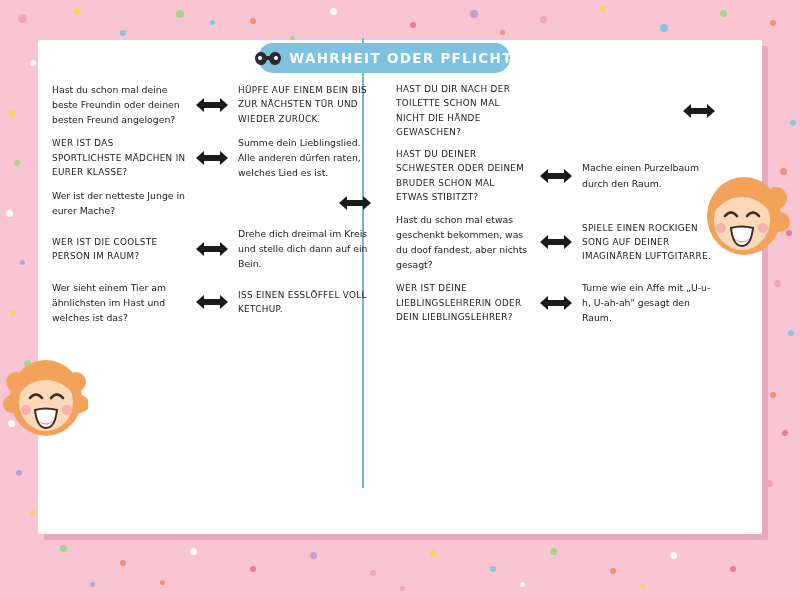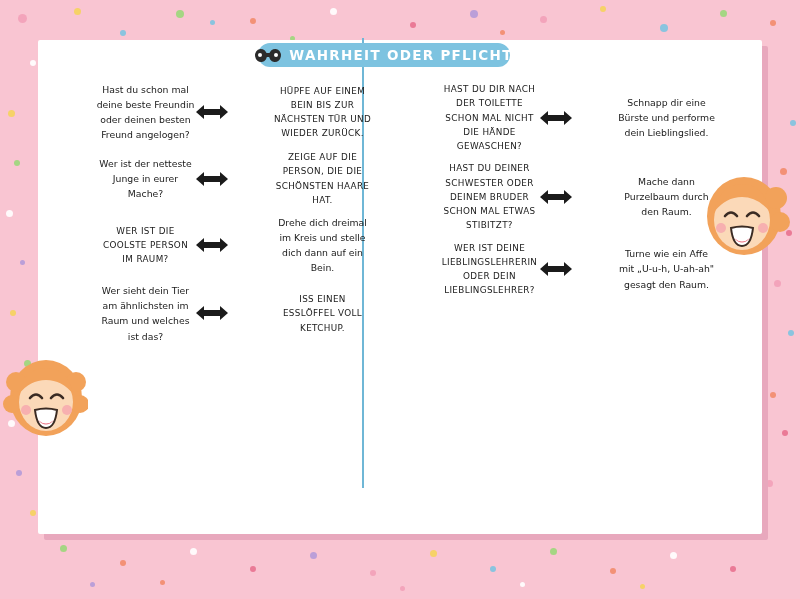--- a/index.html
+++ b/index.html
@@ -55,21 +55,21 @@
     height: 450px;
     background: #6fb7d6;
   }
 
   
   #title-banner {
     position: absolute;
     left: 258px;
     top: 43px;
     width: 252px;
-    height: 24px;
+    height: 30px;
     background: #7dc3e0;
     border-radius: 15px;
     display: flex;
     align-items: center;
     justify-content: center;
     gap: 8px;
     box-sizing: border-box;
     padding: 0 14px;
   }
   #title-text {
@@ -129,22 +129,20 @@
     align-items: center;
     justify-content: space-between;
     margin-bottom: 8px;
   }
   .cell {
     width: 134px;
     font-family: "DejaVu Sans", sans-serif;
     font-size: 9.3px;
     line-height: 1.62;
     color: #1b1b1b;
-    text-align: center;
-    margin-left: 44px;
   }
   .cell.upper {
     text-transform: uppercase;
     letter-spacing: 0.35px;
     font-size: 8.8px;
   }
   .arrow {
     width: 34px;
     height: 26px;
     flex: 0 0 auto;
@@ -249,65 +247,81 @@
     <div class="qa-row">
       <div class="cell">Hast du schon mal deine beste Freundin oder deinen besten Freund angelogen?</div>
       <div class="arrow">
         <svg viewBox="0 0 34 18" width="34" height="18" xmlns="http://www.w3.org/2000/svg">
           <path d="M9 2 L1 9 L9 16 L9 12 L25 12 L25 16 L33 9 L25 2 L25 6 L9 6 Z" fill="#1b1b1b"></path>
         </svg>
       </div>
       <div class="cell upper">HÜPFE AUF EINEM BEIN BIS ZUR NÄCHSTEN TÜR UND WIEDER ZURÜCK.</div>
     </div>
     <div class="qa-row">
+      <div class="cell upper">WER IST DAS SPORTLICHSTE MÄDCHEN IN EURER KLASSE?</div>
+      <div class="arrow">
+        <svg viewBox="0 0 34 18" width="34" height="18" xmlns="http://www.w3.org/2000/svg">
+          <path d="M9 2 L1 9 L9 16 L9 12 L25 12 L25 16 L33 9 L25 2 L25 6 L9 6 Z" fill="#1b1b1b"></path>
+        </svg>
+      </div>
+      <div class="cell">Summe dein Lieblingslied. Alle anderen dürfen raten, welches Lied es ist.</div>
+    </div>
+    <div class="qa-row">
       <div class="cell">Wer ist der netteste Junge in eurer Mache?</div>
       <div class="arrow">
         <svg viewBox="0 0 34 18" width="34" height="18" xmlns="http://www.w3.org/2000/svg">
           <path d="M9 2 L1 9 L9 16 L9 12 L25 12 L25 16 L33 9 L25 2 L25 6 L9 6 Z" fill="#1b1b1b"></path>
         </svg>
       </div>
-      <div class="cell upper">ZEIGE AUF DIE PERSON, DIE DIE SCHÖNSTEN HAARE HAT.</div>
     </div>
     <div class="qa-row">
       <div class="cell upper">WER IST DIE COOLSTE PERSON IM RAUM?</div>
       <div class="arrow">
         <svg viewBox="0 0 34 18" width="34" height="18" xmlns="http://www.w3.org/2000/svg">
           <path d="M9 2 L1 9 L9 16 L9 12 L25 12 L25 16 L33 9 L25 2 L25 6 L9 6 Z" fill="#1b1b1b"></path>
         </svg>
       </div>
       <div class="cell">Drehe dich dreimal im Kreis und stelle dich dann auf ein Bein.</div>
     </div>
     <div class="qa-row">
-      <div class="cell">Wer sieht dein Tier am ähnlichsten im Raum und welches ist das?</div>
+      <div class="cell">Wer sieht einem Tier am ähnlichsten im Hast und welches ist das?</div>
       <div class="arrow">
         <svg viewBox="0 0 34 18" width="34" height="18" xmlns="http://www.w3.org/2000/svg">
           <path d="M9 2 L1 9 L9 16 L9 12 L25 12 L25 16 L33 9 L25 2 L25 6 L9 6 Z" fill="#1b1b1b"></path>
         </svg>
       </div>
       <div class="cell upper">ISS EINEN ESSLÖFFEL VOLL KETCHUP.</div>
     </div>
   </div>
 <div class="column" id="column-right">
     <div class="qa-row">
       <div class="cell upper">HAST DU DIR NACH DER TOILETTE SCHON MAL NICHT DIE HÄNDE GEWASCHEN?</div>
       <div class="arrow">
         <svg viewBox="0 0 34 18" width="34" height="18" xmlns="http://www.w3.org/2000/svg">
           <path d="M9 2 L1 9 L9 16 L9 12 L25 12 L25 16 L33 9 L25 2 L25 6 L9 6 Z" fill="#1b1b1b"></path>
         </svg>
       </div>
-      <div class="cell">Schnapp dir eine Bürste und performe dein Lieblingslied.</div>
     </div>
     <div class="qa-row">
       <div class="cell upper">HAST DU DEINER SCHWESTER ODER DEINEM BRUDER SCHON MAL ETWAS STIBITZT?</div>
       <div class="arrow">
         <svg viewBox="0 0 34 18" width="34" height="18" xmlns="http://www.w3.org/2000/svg">
           <path d="M9 2 L1 9 L9 16 L9 12 L25 12 L25 16 L33 9 L25 2 L25 6 L9 6 Z" fill="#1b1b1b"></path>
         </svg>
       </div>
-      <div class="cell">Mache dann Purzelbaum durch den Raum.</div>
+      <div class="cell">Mache einen Purzelbaum durch den Raum.</div>
+    </div>
+    <div class="qa-row">
+      <div class="cell">Hast du schon mal etwas geschenkt bekommen, was du doof fandest, aber nichts gesagt?</div>
+      <div class="arrow">
+        <svg viewBox="0 0 34 18" width="34" height="18" xmlns="http://www.w3.org/2000/svg">
+          <path d="M9 2 L1 9 L9 16 L9 12 L25 12 L25 16 L33 9 L25 2 L25 6 L9 6 Z" fill="#1b1b1b"></path>
+        </svg>
+      </div>
+      <div class="cell upper">SPIELE EINEN ROCKIGEN SONG AUF DEINER IMAGINÄREN LUFTGITARRE.</div>
     </div>
     <div class="qa-row">
       <div class="cell upper">WER IST DEINE LIEBLINGSLEHRERIN ODER DEIN LIEBLINGSLEHRER?</div>
       <div class="arrow">
         <svg viewBox="0 0 34 18" width="34" height="18" xmlns="http://www.w3.org/2000/svg">
           <path d="M9 2 L1 9 L9 16 L9 12 L25 12 L25 16 L33 9 L25 2 L25 6 L9 6 Z" fill="#1b1b1b"></path>
         </svg>
       </div>
       <div class="cell">Turne wie ein Affe mit „U-u-h, U-ah-ah" gesagt den Raum.</div>
     </div>

